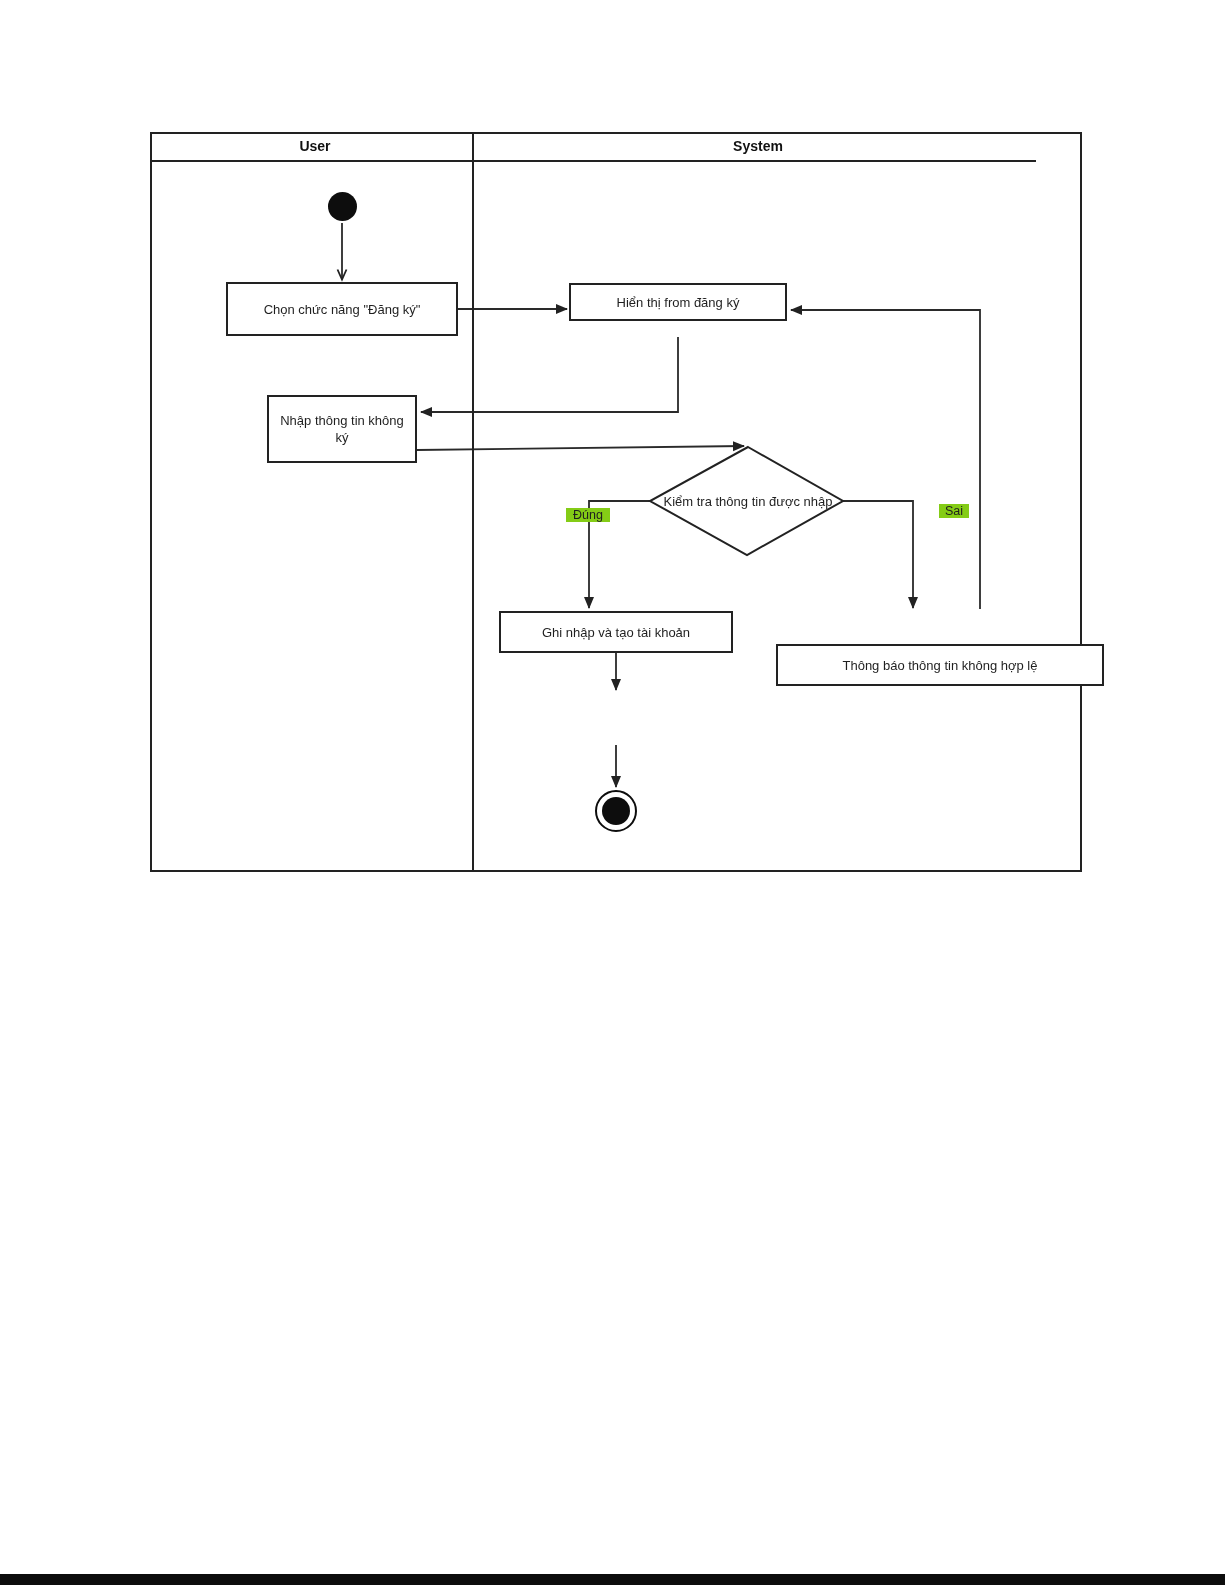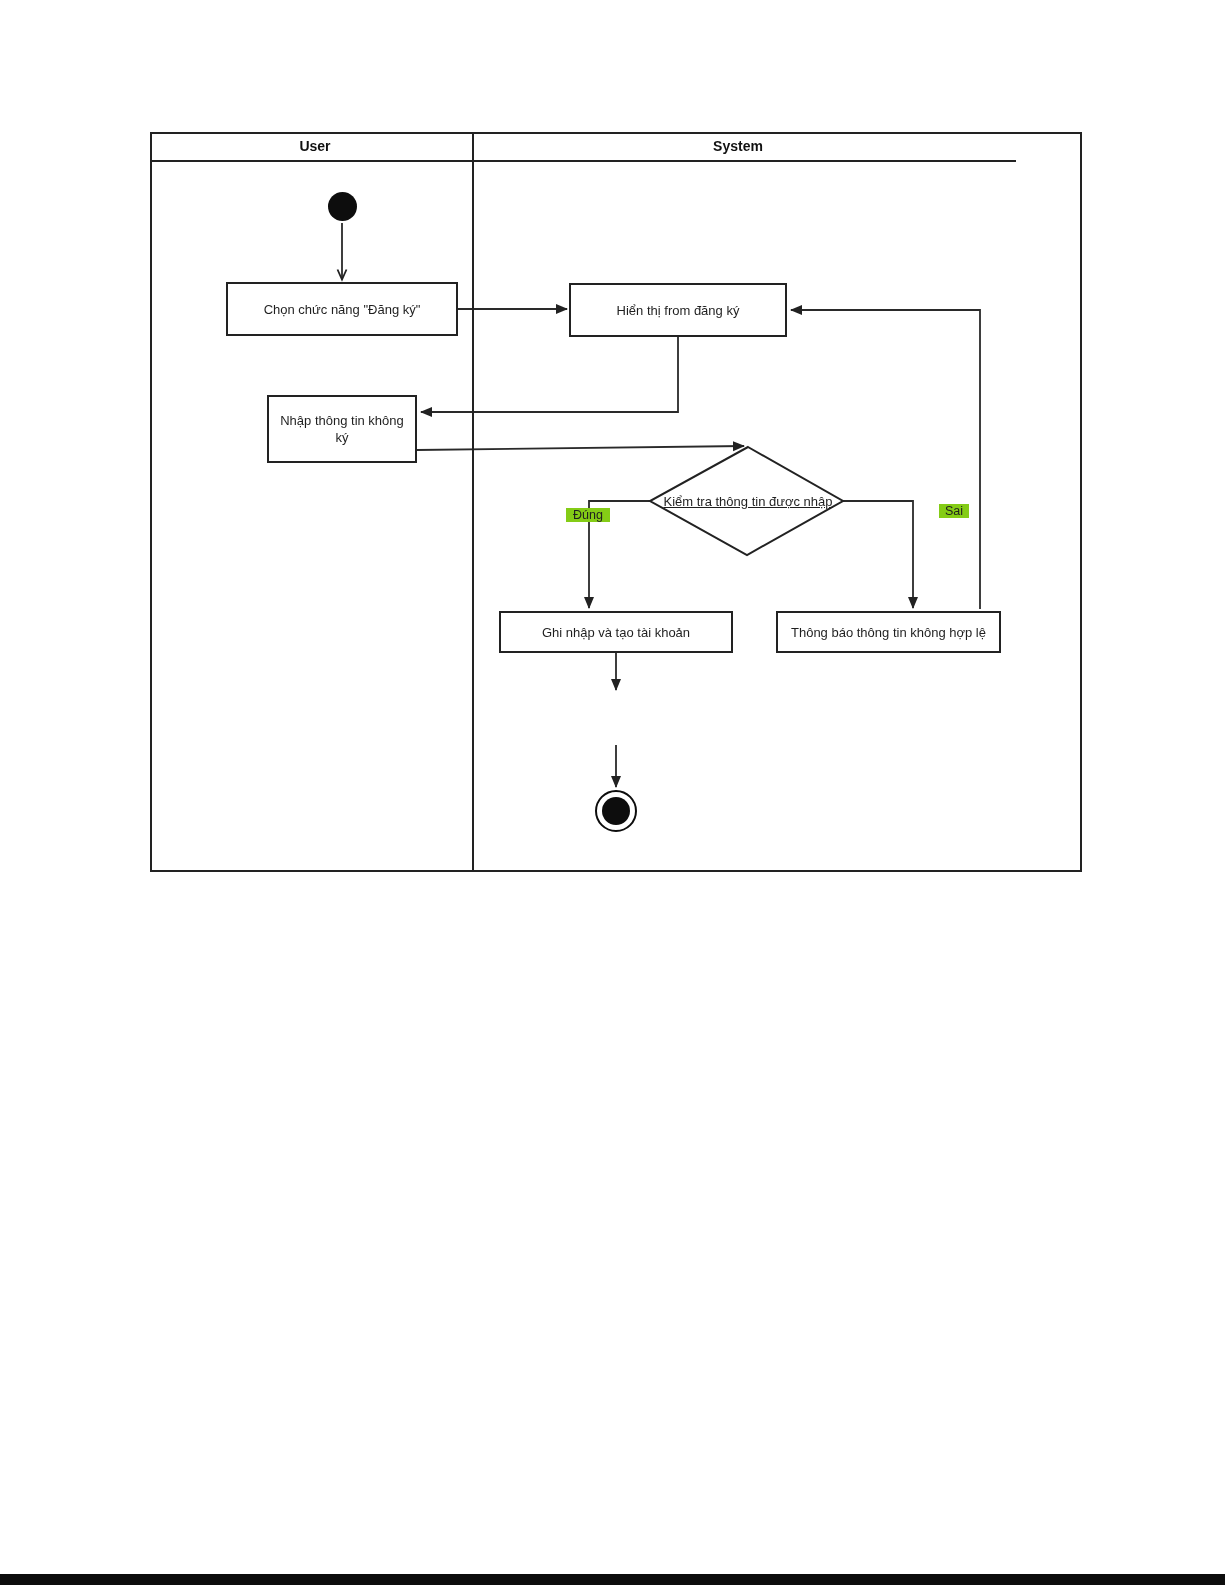--- a/index.html
+++ b/index.html
@@ -28,21 +28,21 @@
     height: 30px;
     line-height: 28px;
     text-align: center;
     font-size: 14px;
     font-weight: bold;
     color: #111;
     border-bottom: 2px solid #222222;
     padding-left: 8px;
   }
   .lane-header.user   { left: 150px; width: 322px; }
-  .lane-header.system { left: 452px; width: 564px; }
+  .lane-header.system { left: 472px; width: 564px; }
   .lane-divider {
     position: absolute;
     left: 472px; top: 132px;
     width: 2px; height: 740px;
     background: #222222;
   }
 
   
   svg.wires {
     position: absolute;
@@ -59,39 +59,38 @@
     display: flex;
     align-items: center;
     justify-content: center;
     text-align: center;
     font-size: 13px;
     line-height: 17px;
     color: #1f1f1f;
     padding: 2px 6px;
   }
   .b1 { left: 226px; top: 282px; width: 232px; height: 54px; }
-  .b2 { left: 569px; top: 283px; width: 218px; height: 54px; }
+  .b2 { left: 569px; top: 283px; width: 218px; height: 38px; }
   .b3 { left: 267px; top: 395px; width: 150px; height: 68px; }
   .b4 { left: 499px; top: 611px; width: 234px; height: 42px; justify-content: center; }
-  .b5 { left: 776px; top: 611px; width: 225px; height: 42px; }
+  .b5 { left: 776px; top: 644px; width: 328px; height: 42px; }
   .b6 { left: 478px; top: 693px; width: 317px; height: 52px; }
 
   
   .diamond-label {
     position: absolute;
     left: 660px; top: 475px;
     width: 176px; height: 52px;
     display: flex;
     align-items: center;
     justify-content: center;
     text-align: center;
     font-size: 13px;
     line-height: 17px;
     color: #1f1f1f;
-    text-decoration: underline;
   }
 
   
   .start-node {
     position: absolute;
     left: 328px; top: 192px;
     width: 29px; height: 29px;
     background: #0d0d0d;
     border-radius: 50%;
   }

